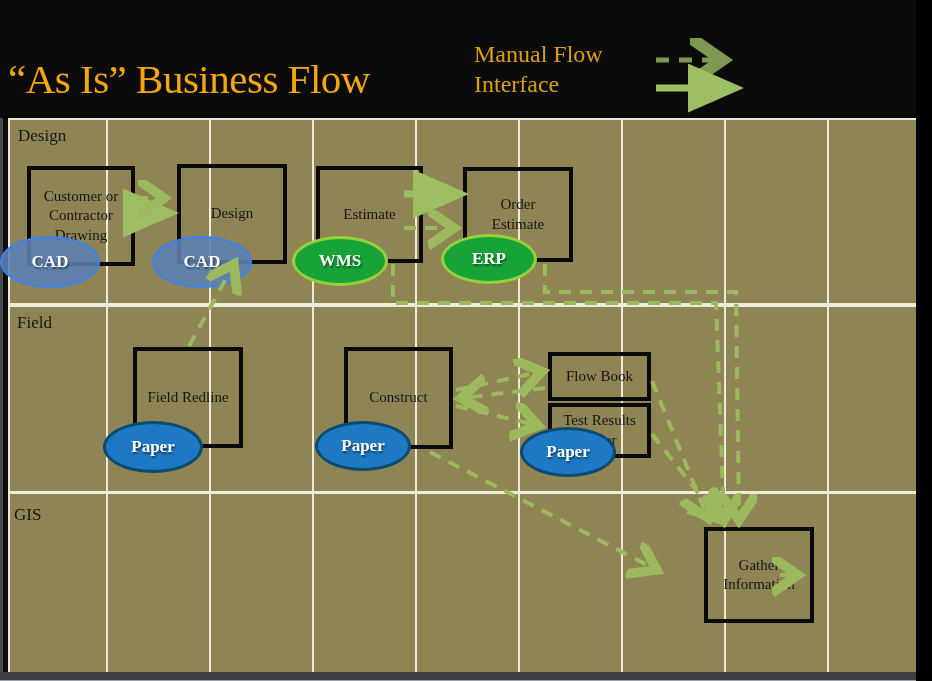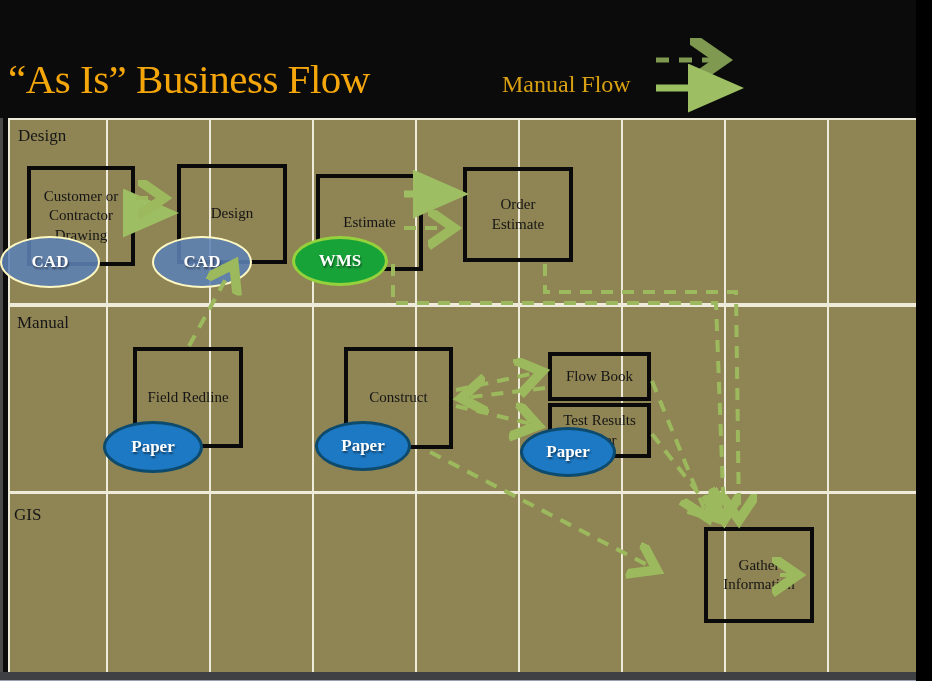--- a/index.html
+++ b/index.html
@@ -7,21 +7,21 @@
     position:relative;width:916px;height:681px;overflow:hidden;
     background:var(--background,#0B0B0B);
     font-family:Liberation Serif, serif;
   }
   
   .title{
     position:absolute;left:8px;top:57px;width:470px;
     font-size:41px;line-height:1.1;letter-spacing:-0.5px;
     color:var(--title-gold,#F4A60B);
   }
-  .legend{position:absolute;left:502px;top:41px;margin-top:30px;}
+  .legend{position:absolute;left:474px;top:41px;}
   .legend-row{height:30px;font-size:24px;color:var(--legend-gold,#D9A112);}
   
   .lanes{
     position:absolute;left:8px;top:118px;width:917px;height:554px;
     background:var(--lane-bg,#8F8454);
     border:2px solid var(--grid-line,#EFEBDB);
   }
   .vline{position:absolute;top:0;width:2px;height:100%;background:var(--grid-line,#EFEBDB);}
   .hdiv{position:absolute;left:0;width:100%;background:var(--grid-line,#EFEBDB);}
   .lane-label{position:absolute;font-size:17px;color:#161616;}
@@ -32,72 +32,74 @@
     display:flex;align-items:center;justify-content:center;text-align:center;
     font-size:15px;line-height:1.3;color:#151515;padding:16px 6px;z-index:3;
   }
   
   .tag{
     position:absolute;box-sizing:border-box;border-radius:50%;
     display:flex;align-items:center;justify-content:center;
     color:#fff;font-weight:bold;font-size:17px;
     text-shadow:1px 2px 2px rgba(0,0,0,0.5);z-index:4;
   }
-  .tag.cad{background:rgba(92,129,181,0.88);border:2px solid #fef9c3;}
+  .tag.cad{background:rgba(92,129,181,0.88);border:2px solid #3b82f6;}
   .tag.paper{background:var(--tag-paper,#1E79C4);border:3px solid #0c4a6e;}
   .tag.sys{background:var(--tag-system,#18A339);border:3px solid var(--tag-system-border,#94D13C);}
   
   .overlay{position:absolute;left:0;top:0;z-index:5;pointer-events:none;}
   
   .bottom-strip{
     position:absolute;left:0;top:672px;width:932px;height:9px;
     background:#3E4044;border-bottom:1px solid #98A1AF;box-sizing:border-box;z-index:6;
   }
   .left-sliver{position:absolute;left:0;top:118px;width:3px;height:554px;background:#4B4B4B;}
 </style>
 </head>
 <body>
 
 <div class="screen">
 
   <div class="title">“As Is” Business Flow</div>
   <div class="legend">
     <div class="legend-row">Manual Flow</div>
+    <div class="legend-row">Interface</div>
   </div>
 
   <div class="lanes">
     <div class="vline" style="left:96px"></div>
     <div class="vline" style="left:199px"></div>
     <div class="vline" style="left:302px"></div>
     <div class="vline" style="left:405px"></div>
     <div class="vline" style="left:508px"></div>
     <div class="vline" style="left:611px"></div>
     <div class="vline" style="left:714px"></div>
     <div class="vline" style="left:817px"></div>
     <div class="hdiv" style="top:183px;height:4px"></div>
     <div class="hdiv" style="top:371px;height:3px"></div>
     <div class="lane-label" style="left:8px;top:6px">Design</div>
-    <div class="lane-label" style="left:7px;top:193px">Manual</div>
+    <div class="lane-label" style="left:7px;top:193px">Field</div>
     <div class="lane-label" style="left:4px;top:385px">GIS</div>
   </div>
   <div class="left-sliver"></div>
 
   <div class="node" style="left:27px;top:166px;width:108px;height:100px">Customer or Contractor Drawing</div>
   <div class="node" style="left:177px;top:164px;width:110px;height:100px">Design</div>
-  <div class="node" style="left:316px;top:174px;width:107px;height:97px">Estimate</div>
+  <div class="node" style="left:316px;top:166px;width:107px;height:97px">Estimate</div>
   <div class="node" style="left:463px;top:167px;width:110px;height:95px">Order Estimate</div>
   <div class="node" style="left:133px;top:347px;width:110px;height:101px">Field Redline</div>
   <div class="node" style="left:344px;top:347px;width:109px;height:102px">Construct</div>
   <div class="node" style="left:548px;top:352px;width:103px;height:49px">Flow Book</div>
   <div class="node" style="left:548px;top:403px;width:103px;height:55px">Test Results Other</div>
   <div class="node" style="left:704px;top:527px;width:110px;height:96px">Gather Information</div>
 
   <div class="tag cad" style="left:0px;top:236px;width:100px;height:52px">CAD</div>
   <div class="tag cad" style="left:152px;top:236px;width:100px;height:52px">CAD</div>
   <div class="tag sys" style="left:292px;top:236px;width:96px;height:50px">WMS</div>
+  <div class="tag sys" style="left:441px;top:234px;width:96px;height:50px">ERP</div>
   <div class="tag paper" style="left:103px;top:421px;width:100px;height:52px">Paper</div>
   <div class="tag paper" style="left:315px;top:421px;width:96px;height:50px">Paper</div>
   <div class="tag paper" style="left:520px;top:427px;width:96px;height:50px">Paper</div>
 
   <svg class="overlay" width="932" height="681" viewBox="0 0 932 681">
     <defs>
       <marker id="mk-solid" markerWidth="9" markerHeight="8" refX="6" refY="3.5" orient="auto">
         <path d="M0,0 L8,3.5 L0,7 Z" fill="#9DBE63"></path>
       </marker>
       <marker id="mk-open" markerWidth="10" markerHeight="11" refX="6" refY="4.5" orient="auto">

